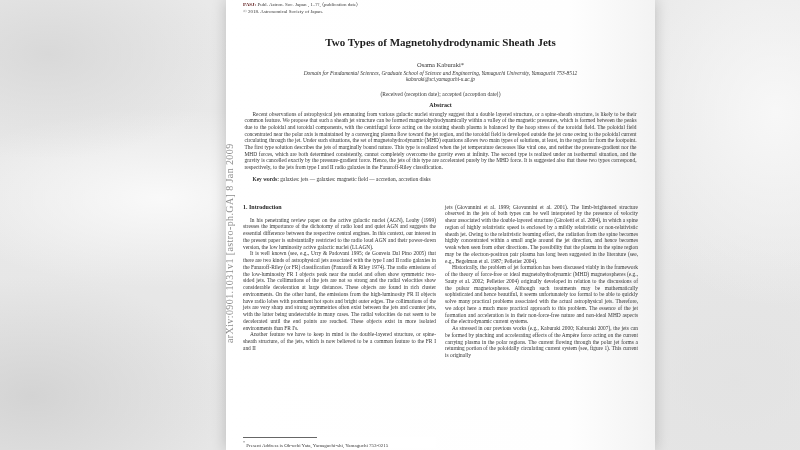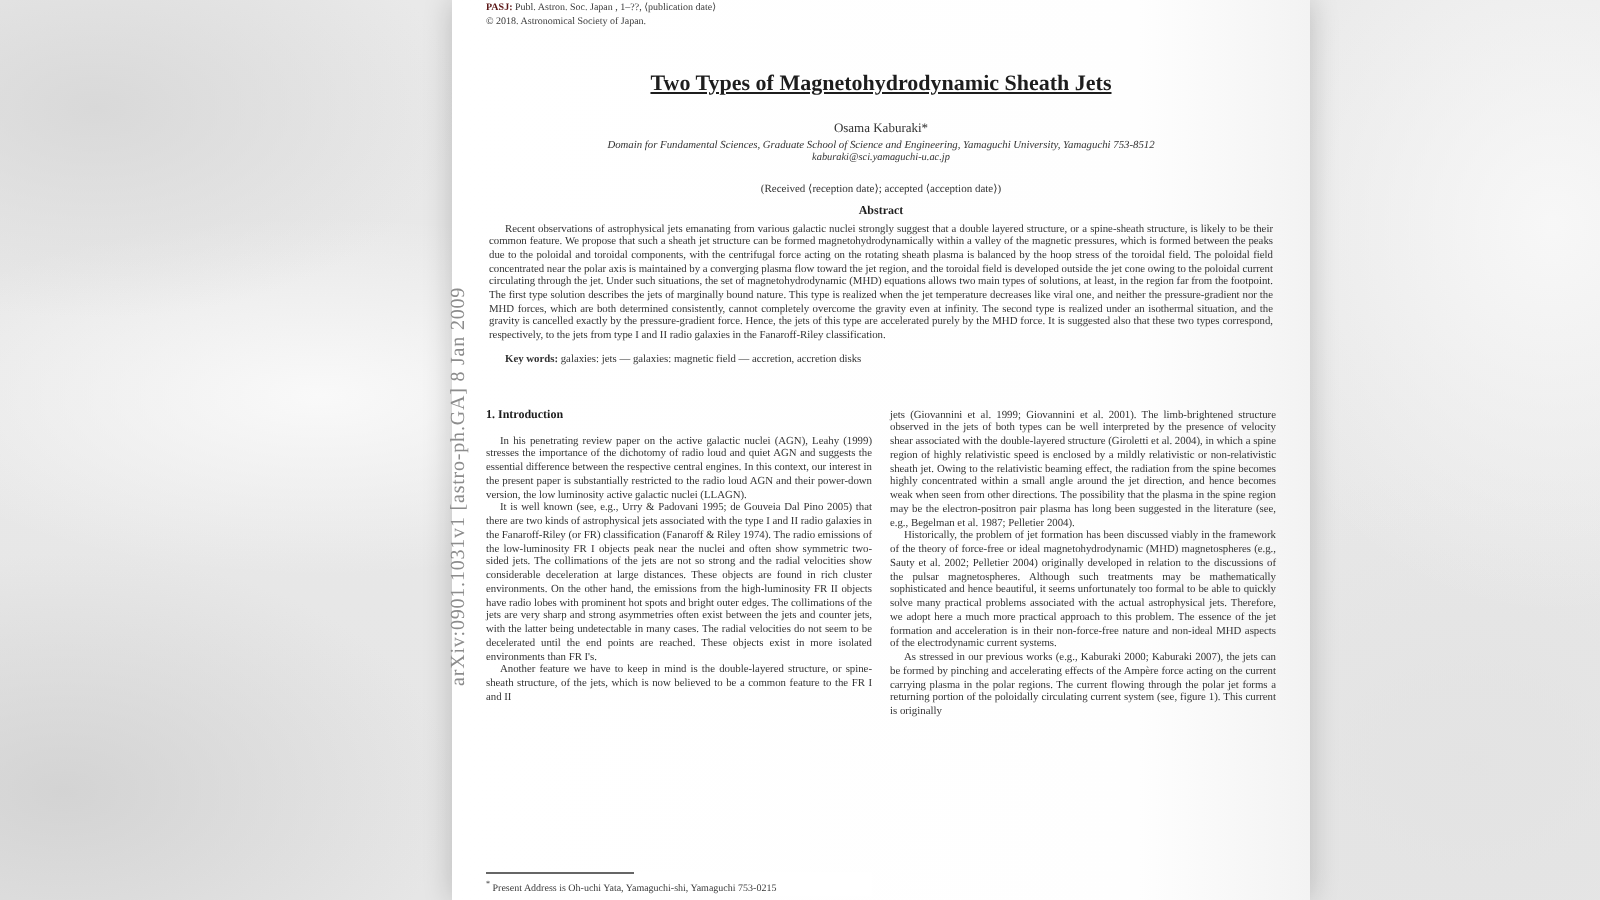--- a/index.html
+++ b/index.html
@@ -22,21 +22,21 @@
     color:#333;overflow:hidden;
   }
   .arxiv-stamp{
     position:absolute;left:224px;top:95px;height:248px;width:14px;
     writing-mode:vertical-rl;transform:rotate(180deg);
     font-size:10px;letter-spacing:.4px;color:#8c8c8c;
     font-family:"Liberation Serif", serif;white-space:nowrap;z-index:3;
   }
   .hdr{font-size:5px;line-height:1.35;color:#3a3a3a;}
   .hdr .tag{font-weight:bold;color:#5a1515;}
-  .title{margin-top:20px;text-align:center;font-size:11px;font-weight:bold;color:#1d1d1d;text-decoration:underline;}
+  .title{margin-top:20px;text-align:center;font-size:11px;font-weight:bold;color:#1d1d1d;}
   .author{margin-top:13px;text-align:center;font-size:6.5px;}
   .affil{margin-top:2px;text-align:center;font-size:5.4px;font-style:italic;}
   .email{text-align:center;font-size:5.2px;font-style:italic;}
   .received{margin-top:9px;text-align:center;font-size:5.5px;}
   .abs-head{margin-top:5px;text-align:center;font-size:6px;font-weight:bold;color:#1d1d1d;}
   .abstract{margin:3px auto 0 auto;width:392px;font-size:5.4px;line-height:1.24;text-align:justify;}
   .abstract .body{text-indent:8px;}
   .keywords{margin-top:5px;text-indent:8px;}
   .kw-label{font-weight:bold;}
   .cols{margin-top:21px;display:flex;gap:9px;}

